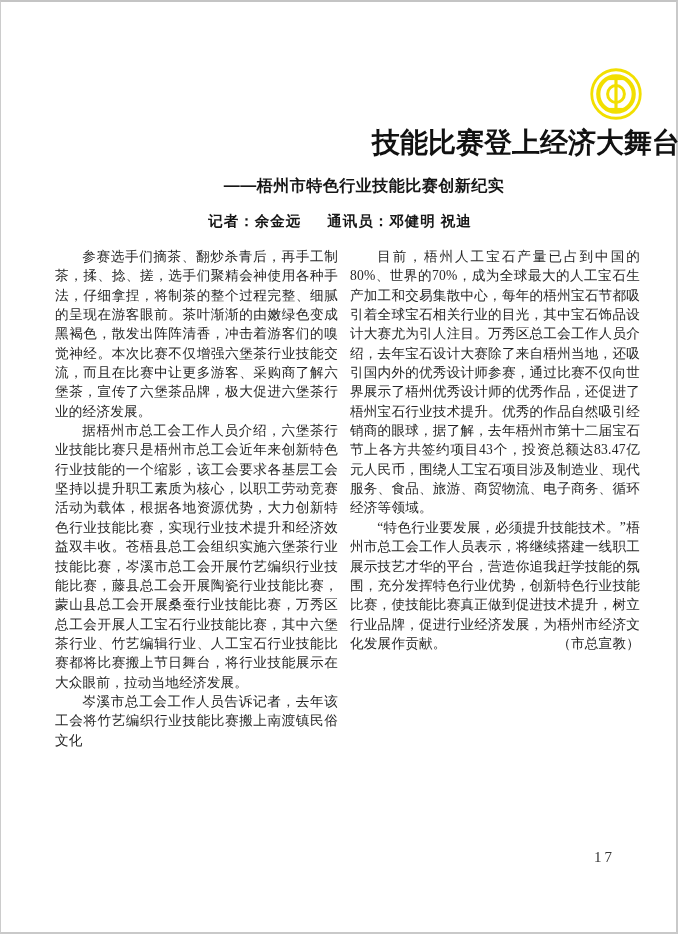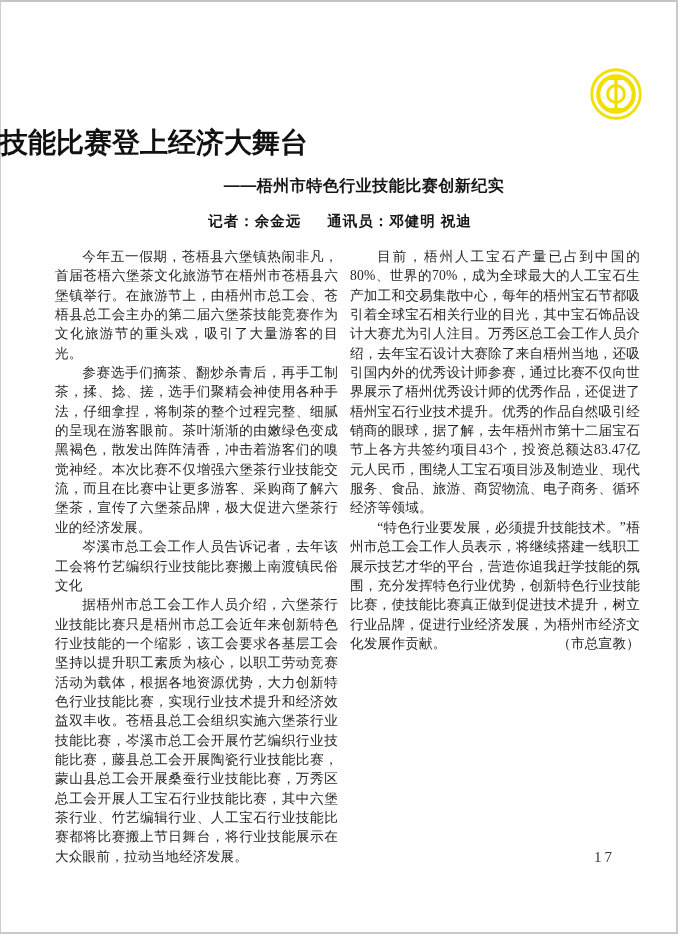--- a/index.html
+++ b/index.html
@@ -18,21 +18,21 @@
     position:absolute;top:66px;right:36px;
     display:flex;align-items:center;
   }
   .masthead-title{
     font-family:"Liberation Serif","DejaVu Serif",serif;
     font-weight:bold;font-size:23px;letter-spacing:9px;color:#1c1c1c;
     line-height:1;padding-top:8px;
   }
   .emblem{width:56px;height:56px;display:block;}
   .article-title{
-    position:absolute;top:124px;left:0;width:680px;text-align:left;
+    position:absolute;top:124px;left:0;width:680px;text-align:right;
     font-weight:bold;font-size:28px;letter-spacing:0px;color:#111111;
   }
   .article-subtitle{
     position:absolute;top:176px;left:0;width:680px;text-align:center;
     font-family:"Liberation Sans","DejaVu Sans",sans-serif;
     font-weight:bold;font-size:16px;letter-spacing:0.5px;color:#161616;padding-left:24px;
   }
   .byline{
     position:absolute;top:212px;left:0;width:680px;text-align:center;
     font-family:"Liberation Sans","DejaVu Sans",sans-serif;
@@ -81,24 +81,23 @@
 
 <div class="article-title">技能比赛登上经济大舞台</div>
 <div class="article-subtitle">——梧州市特色行业技能比赛创新纪实</div>
 
 <div class="byline">
   <span>记者：余金远</span><span class="gap"></span><span>通讯员：邓健明 祝迪</span>
 </div>
 
 <div class="columns">
   <div class="col-left">
-    <p class="indent">今年五一假期，苍梧县六堡镇热闹非凡，首届苍梧六堡茶文化旅游节在梧州市苍梧县六堡镇举行。在旅游节上，由梧州市总工会、苍梧县总工会主办的第二届六堡茶技能竞赛作为文化旅游节的重头戏，吸引了大量游客的目光。</p>
     <p class="indent">参赛选手们摘茶、翻炒杀青后，再手工制茶，揉、捻、搓，选手们聚精会神使用各种手法，仔细拿捏，将制茶的整个过程完整、细腻的呈现在游客眼前。茶叶渐渐的由嫩绿色变成黑褐色，散发出阵阵清香，冲击着游客们的嗅觉神经。本次比赛不仅增强六堡茶行业技能交流，而且在比赛中让更多游客、采购商了解六堡茶，宣传了六堡茶品牌，极大促进六堡茶行业的经济发展。</p>
+    <p class="indent">据梧州市总工会工作人员介绍，六堡茶行业技能比赛只是梧州市总工会近年来创新特色行业技能的一个缩影，该工会要求各基层工会坚持以提升职工素质为核心，以职工劳动竞赛活动为载体，根据各地资源优势，大力创新特色行业技能比赛，实现行业技术提升和经济效益双丰收。苍梧县总工会组织实施六堡茶行业技能比赛，岑溪市总工会开展竹艺编织行业技能比赛，藤县总工会开展陶瓷行业技能比赛，蒙山县总工会开展桑蚕行业技能比赛，万秀区总工会开展人工宝石行业技能比赛，其中六堡茶行业、竹艺编辑行业、人工宝石行业技能比赛都将比赛搬上节日舞台，将行业技能展示在大众眼前，拉动当地经济发展。</p>
     <p class="indent">岑溪市总工会工作人员告诉记者，去年该工会将竹艺编织行业技能比赛搬上南渡镇民俗文化</p>
-    <p class="indent">据梧州市总工会工作人员介绍，六堡茶行业技能比赛只是梧州市总工会近年来创新特色行业技能的一个缩影，该工会要求各基层工会坚持以提升职工素质为核心，以职工劳动竞赛活动为载体，根据各地资源优势，大力创新特色行业技能比赛，实现行业技术提升和经济效益双丰收。苍梧县总工会组织实施六堡茶行业技能比赛，岑溪市总工会开展竹艺编织行业技能比赛，藤县总工会开展陶瓷行业技能比赛，蒙山县总工会开展桑蚕行业技能比赛，万秀区总工会开展人工宝石行业技能比赛，其中六堡茶行业、竹艺编辑行业、人工宝石行业技能比赛都将比赛搬上节日舞台，将行业技能展示在大众眼前，拉动当地经济发展。</p>
   </div>
   <div class="col-right">
     <p class="indent">目前，梧州人工宝石产量已占到中国的80%、世界的70%，成为全球最大的人工宝石生产加工和交易集散中心，每年的梧州宝石节都吸引着全球宝石相关行业的目光，其中宝石饰品设计大赛尤为引人注目。万秀区总工会工作人员介绍，去年宝石设计大赛除了来自梧州当地，还吸引国内外的优秀设计师参赛，通过比赛不仅向世界展示了梧州优秀设计师的优秀作品，还促进了梧州宝石行业技术提升。优秀的作品自然吸引经销商的眼球，据了解，去年梧州市第十二届宝石节上各方共签约项目43个，投资总额达83.47亿元人民币，围绕人工宝石项目涉及制造业、现代服务、食品、旅游、商贸物流、电子商务、循环经济等领域。</p>
     <p class="indent">“特色行业要发展，必须提升技能技术。”梧州市总工会工作人员表示，将继续搭建一线职工展示技艺才华的平台，营造你追我赶学技能的氛围，充分发挥特色行业优势，创新特色行业技能比赛，使技能比赛真正做到促进技术提升，树立行业品牌，促进行业经济发展，为梧州市经济文化发展作贡献。</p>
     <p class="attribution-line">（市总宣教）</p>
   </div>
 </div>
 
 <div class="page-number">17</div>
 

